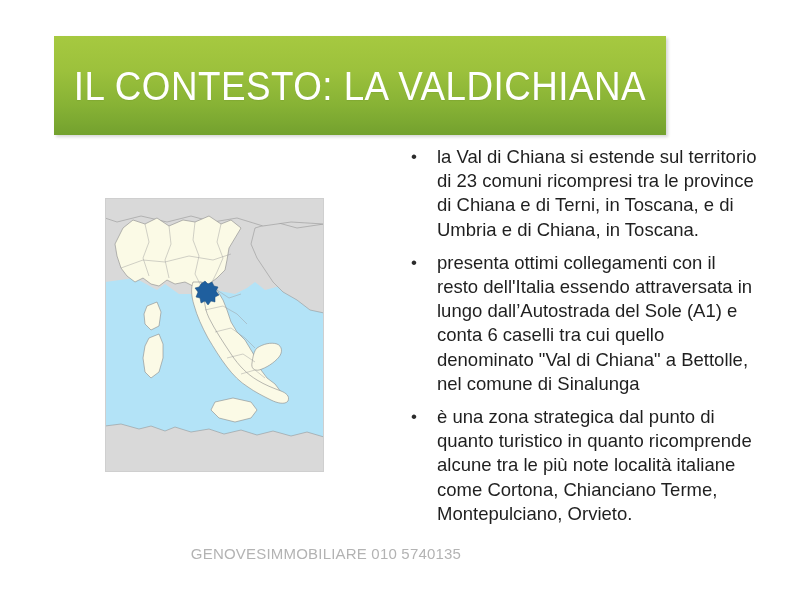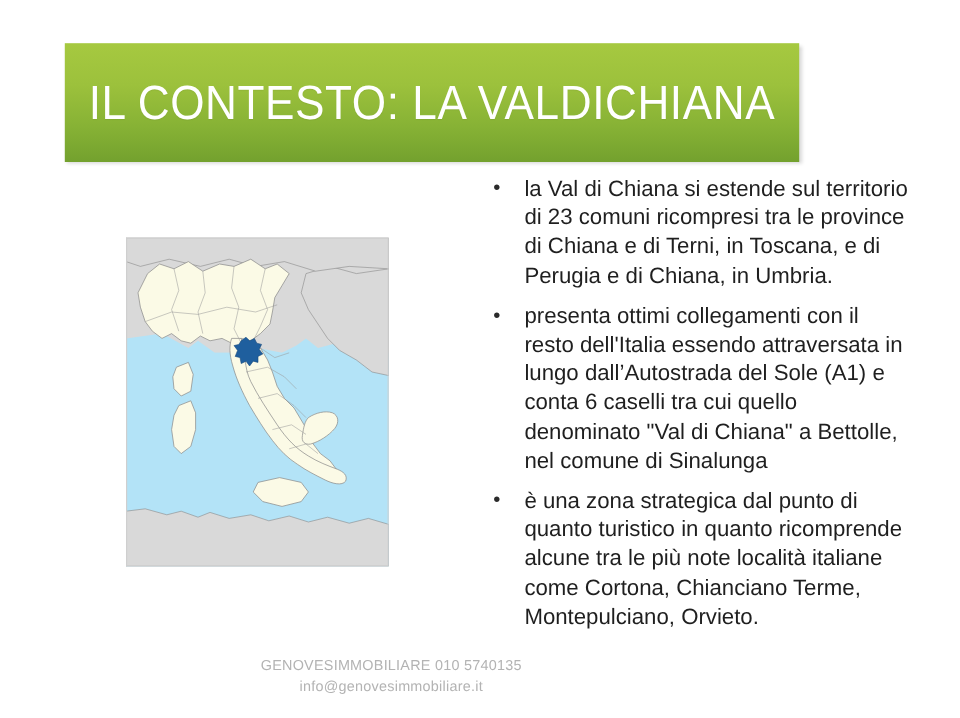--- a/index.html
+++ b/index.html
@@ -87,21 +87,21 @@
   .bullet-body b { font-weight: 400; }
 
   
   .footer {
     position: absolute;
     left: 0;
     top: 545px;
     width: 652px;
     text-align: center;
     color: #b3b3b3;
-    font-size: 12px;
+    font-size: 15px;
     line-height: 18px;
     letter-spacing: 0.2px;
   }
   .footer div { white-space: nowrap; }
 </style>
 </head>
 <body>
 
 <div class="title-banner">
   <div class="title-text">IL CONTESTO: LA VALDICHIANA</div>
@@ -167,28 +167,27 @@
                L93,94 L90,90 L94,89 Z" fill="#1f5f9e" stroke="#174a7c" stroke-width="0.5"></path>
     </g>
 
     <rect x="0.5" y="0.5" width="218" height="273" fill="none" stroke="#cfcfcf" stroke-width="1"></rect>
   </svg>
 </div>
 
 <div class="content-list">
   <div class="bullet-item">
     <span class="bullet-dot">•</span>
-    <span class="bullet-body"><span>la Val di Chiana si estende sul territorio di </span><b>23 comuni</b><span> ricompresi tra le province di </span><b>Chiana</b><span> e di </span><b>Terni</b><span>, in Toscana, e di </span><b>Perugia</b><span> e di </span><b>Chiana</b><span>, in Umbria.</span></span>
+    <span class="bullet-body"><span>la Val di Chiana si estende sul territorio di </span><b>23 comuni</b><span> ricompresi tra le province di </span><b>Chiana</b><span> e di </span><b>Terni</b><span>, in Toscana, e di </span><b>Umbria</b><span> e di </span><b>Chiana</b><span>, in Toscana.</span></span>
   </div>
   <div class="bullet-item">
     <span class="bullet-dot">•</span>
     <span class="bullet-body"><b>presenta ottimi collegamenti con il resto dell'Italia</b><span> essendo attraversata in lungo </span><b>dall’Autostrada del Sole (A1)</b><span> e conta 6 caselli tra cui quello denominato "Val di Chiana" a Bettolle, nel comune di Sinalunga</span></span>
   </div>
   <div class="bullet-item">
     <span class="bullet-dot">•</span>
     <span class="bullet-body"><b>è una zona strategica dal punto di quanto turistico</b><span> in quanto ricomprende alcune tra le più note località italiane come Cortona, Chianciano Terme, Montepulciano, Orvieto.</span></span>
   </div>
 </div>
 
 <div class="footer">
   <div>GENOVESIMMOBILIARE 010 5740135</div>
-  <div>info@genovesimmobiliare.it</div>
 </div>
 
 </body></html>

